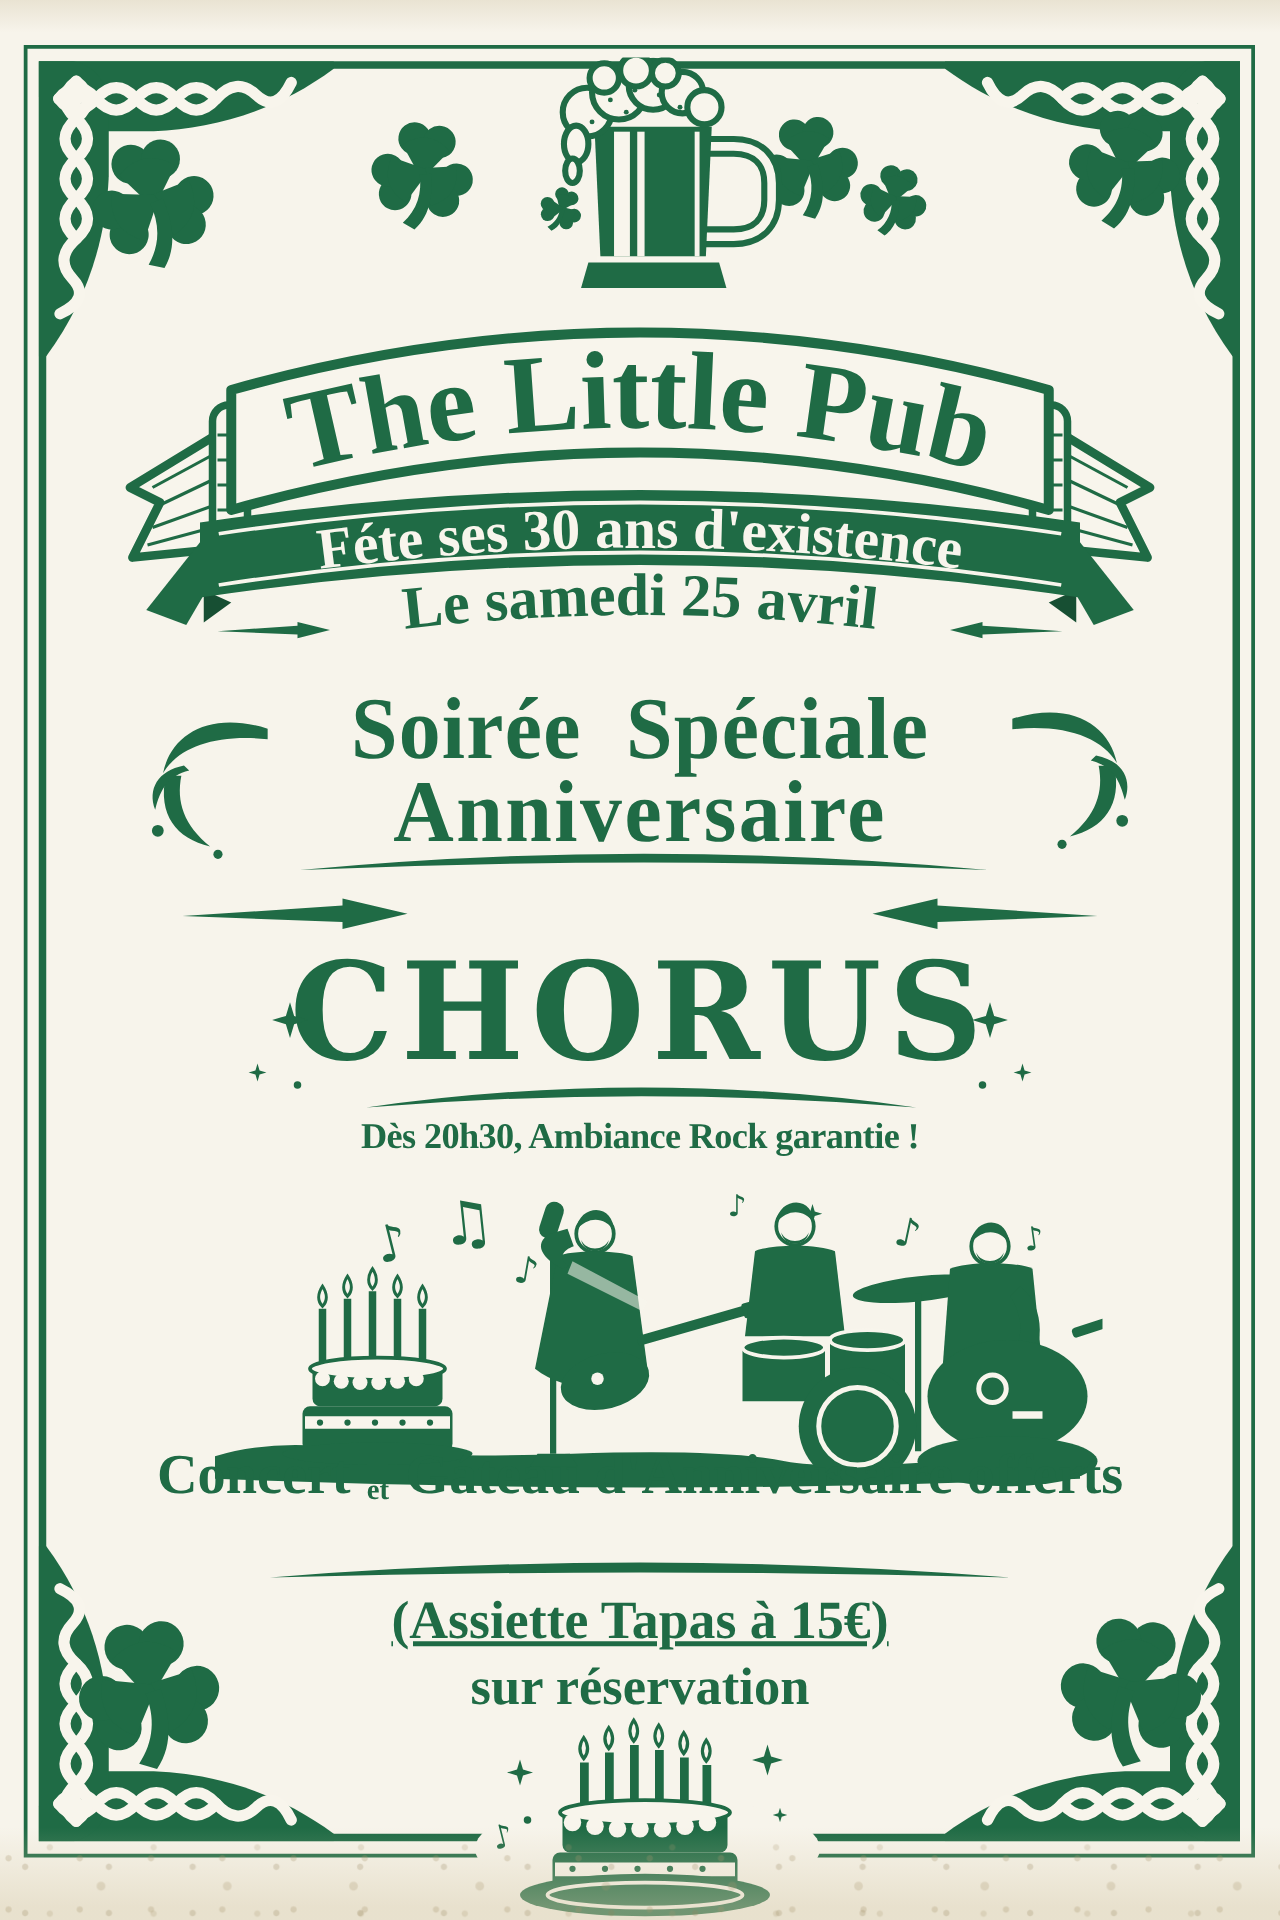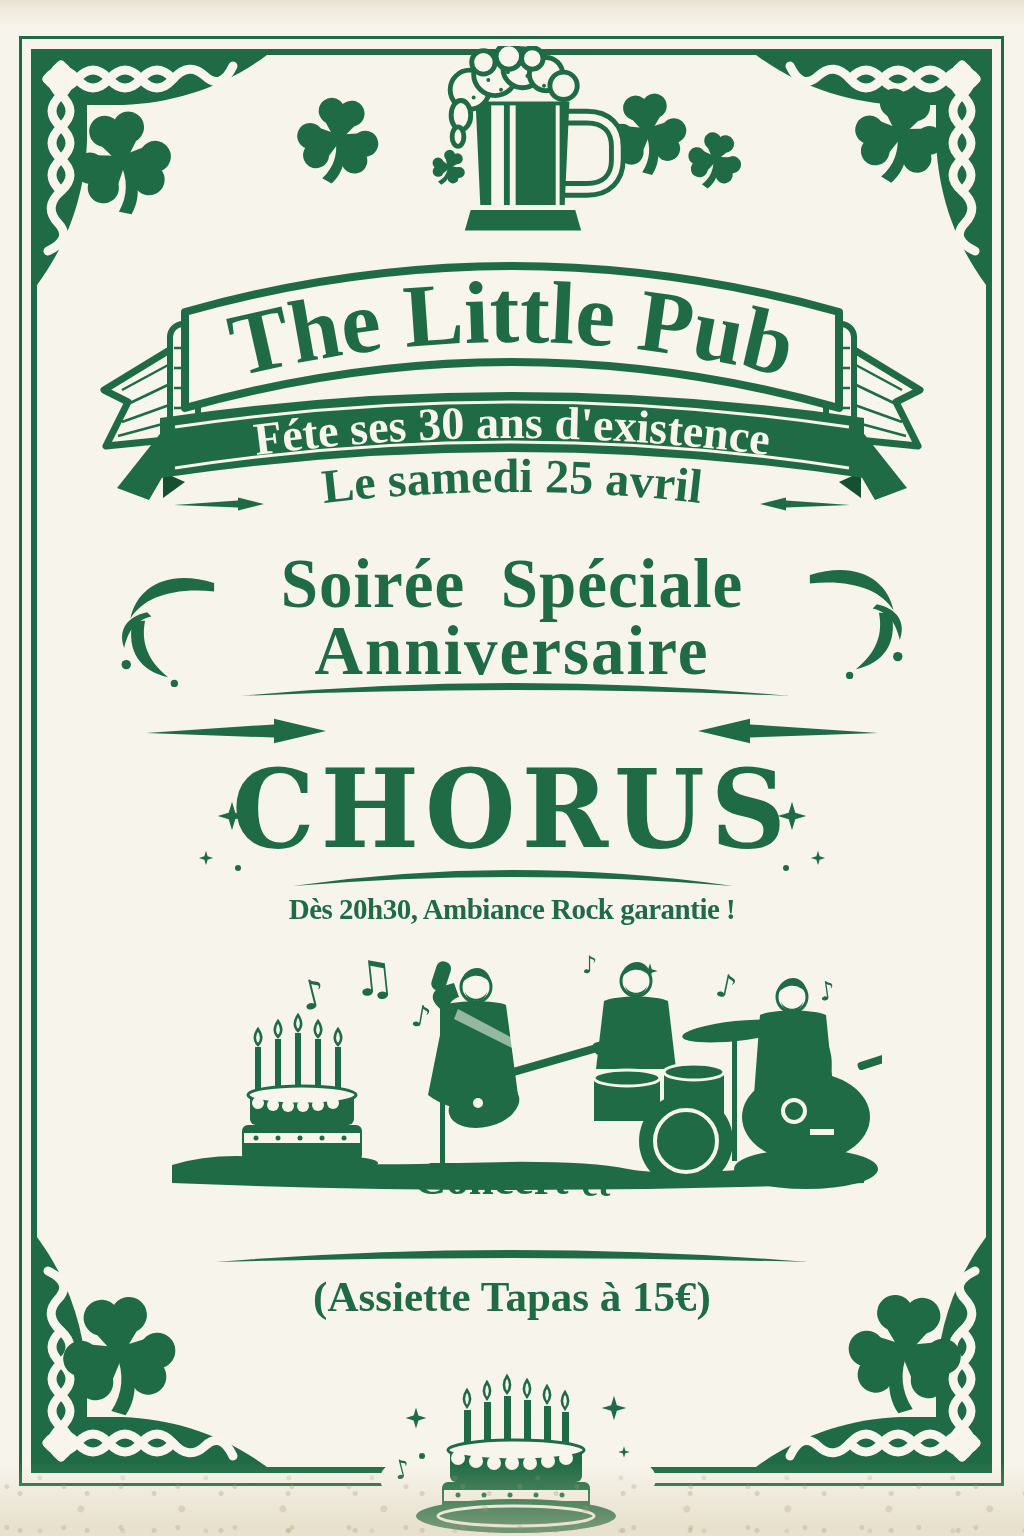--- a/index.html
+++ b/index.html
@@ -35,22 +35,22 @@
   .ribbon2-svg{left:105px;top:372px;width:814px;height:150px;}
   .date-svg{left:162px;top:452px;width:700px;height:74px;}
 
   .event-line1{top:545px;font-size:67px;letter-spacing:1px;white-space:pre;transform:scaleY(1.05);}
   .event-line2{top:612px;font-size:67px;letter-spacing:2px;transform:scaleY(1.05);}
   .group-intro{top:700px;font-size:46px;}
   .band-name{top:748px;font-size:104px;font-family:"DejaVu Serif","Liberation Serif",serif;
              font-weight:bold;letter-spacing:6px;transform:scaleY(1.04);}
   .ambiance{top:893px;font-size:29px;letter-spacing:-0.5px;}
   .offer-line{top:1153px;font-size:45px;display:flex;justify-content:center;align-items:flex-end;gap:13px;}
-  .offer-et{font-size:37px;}
-  .tapas{top:1272px;font-size:43px;}
+  .offer-et{font-size:23px;}
+  .tapas{top:1272px;font-size:43px;text-decoration:underline;}
   .reservation{top:1326px;font-size:42px;}
 
   .mirror-x{transform:scaleX(-1);}
   .corner{width:238px;height:238px;}
   .corner-tl{left:31px;top:49px;}
   .corner-tr{right:32px;top:49px;transform:scaleX(-1);}
   .corner-bl{left:31px;bottom:63px;transform:scaleY(-1);}
   .corner-br{right:32px;bottom:63px;transform:scale(-1,-1);}
 
   .halo{background:#f7f4eb;border-radius:50%;}
@@ -345,26 +345,28 @@
       <circle cx="636" cy="166" r="11" fill="#1f6b45" stroke="#f8f5ec" stroke-width="4"></circle>
       <rect x="652" y="184" width="24" height="6" fill="#f8f5ec"></rect>
       <rect x="700" y="118" width="70" height="8" rx="3" fill="#1f6b45" transform="rotate(-18 700 122)"></rect>
       <ellipse cx="648" cy="224" rx="72" ry="20" fill="#1f6b45"></ellipse>
     </g>
   </svg>
 
   <div class="abs ctr serifb green offer-line">
     <span>Concert</span>
     <span class="offer-et">et</span>
+    <span>Gáteau d'Anniversaire offerts</span>
   </div>
   <svg class="abs" style="left:212px;top:1246px;width:600px;height:22px" viewBox="0 0 600 22">
     <path d="M4,16 Q300,-8 596,16 Q300,8 4,16 Z" fill="#1f6b45"></path>
   </svg>
 
   <div class="abs ctr serifb green tapas">(Assiette Tapas à 15€)</div>
+  <div class="abs ctr serifb green reservation">sur réservation</div>
 
   <svg class="abs" style="left:50px;top:1283px;width:138px;height:138px;transform:rotate(-6deg)" viewBox="-50 -50 100 100" fill="#1f6b45">
       <use href="#shamrock-shape"></use>
     </svg>
   <svg class="abs" style="left:836px;top:1281px;width:138px;height:138px;transform:scaleX(-1) rotate(-6deg)" viewBox="-50 -50 100 100" fill="#1f6b45">
       <use href="#shamrock-shape"></use>
     </svg>
 
   <div class="abs halo" style="left:380px;top:1436px;width:276px;height:86px"></div>
   <svg class="abs" style="left:392px;top:1360px;width:246px;height:176px" viewBox="0 0 246 176">

